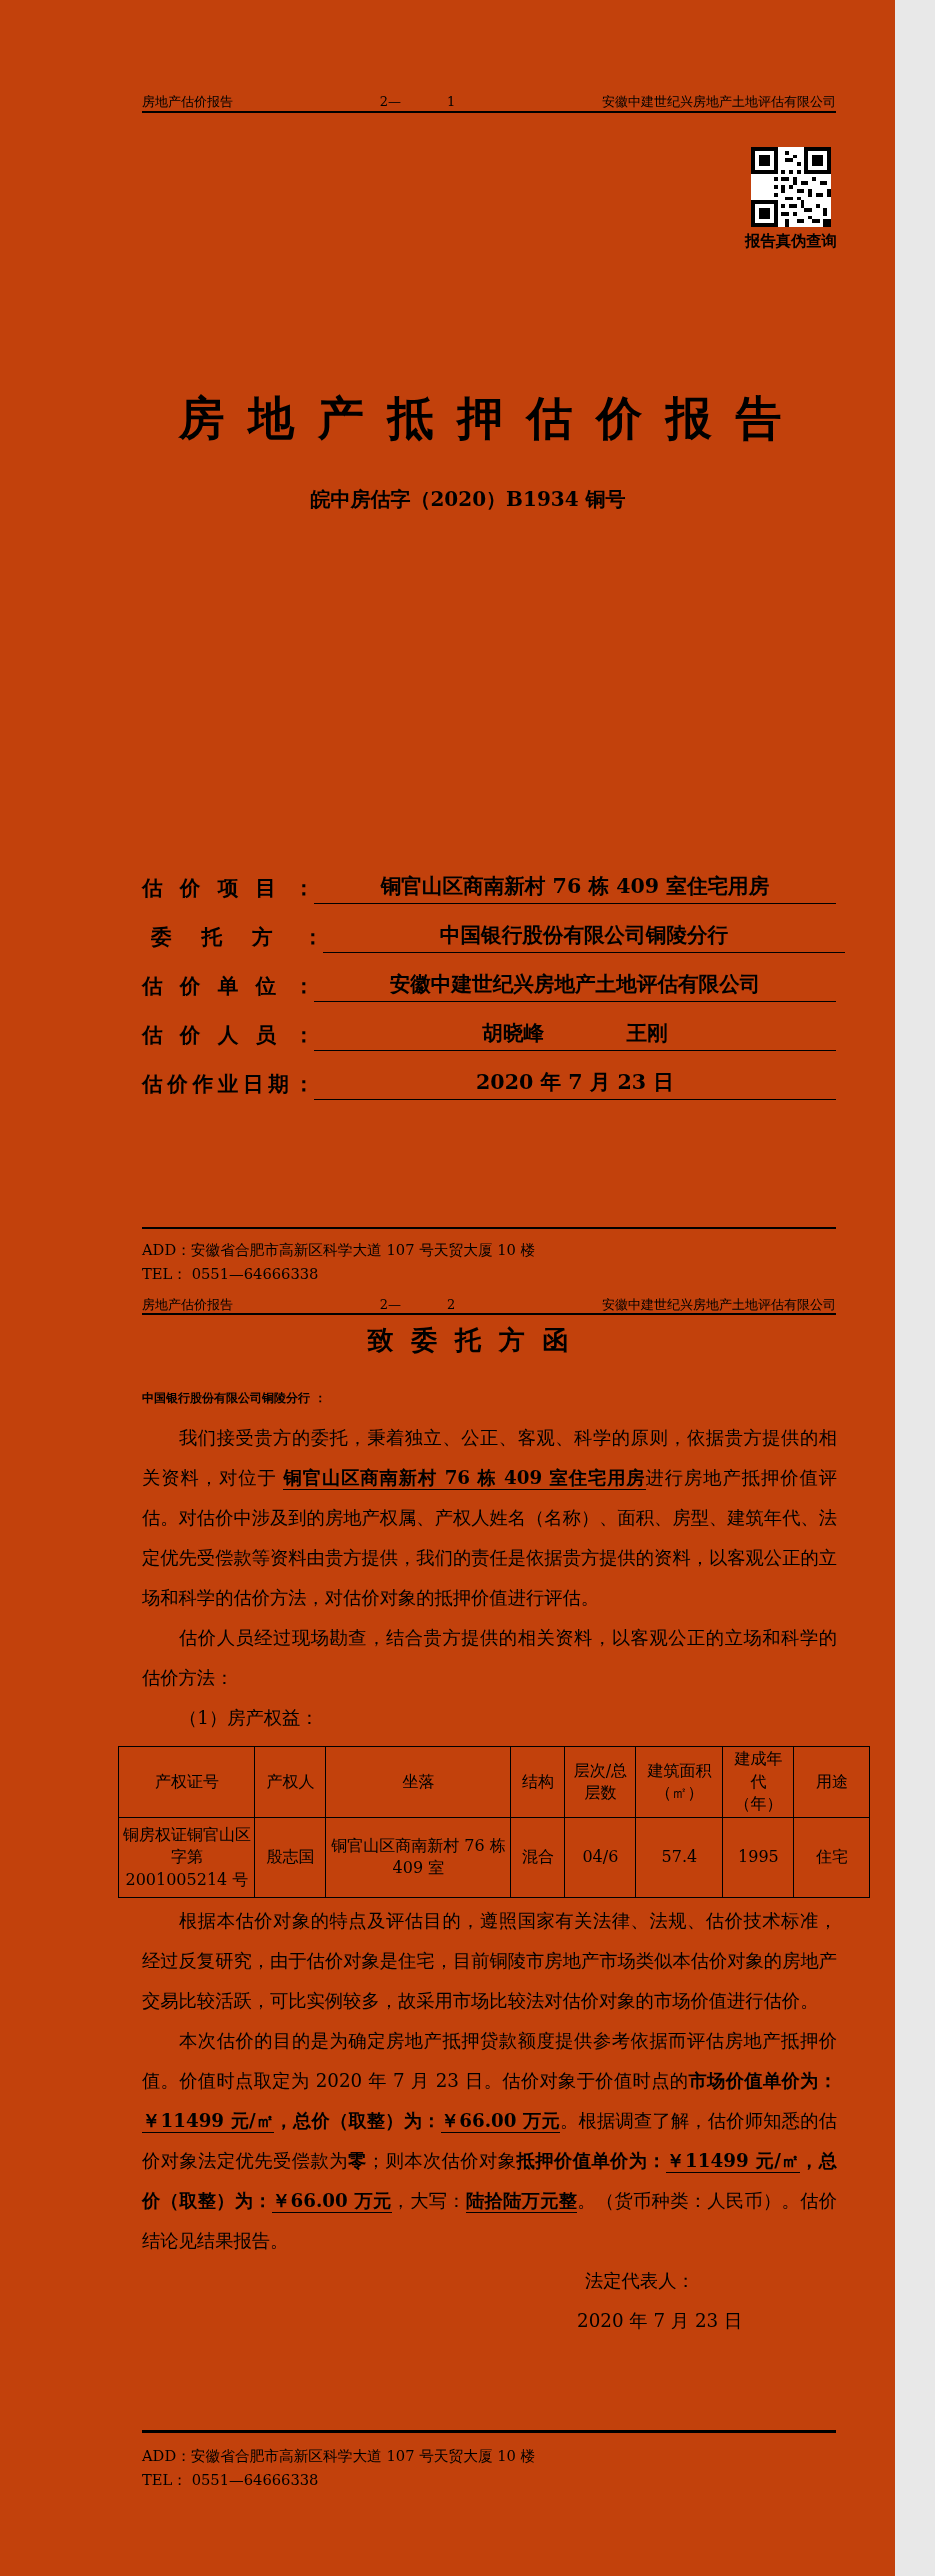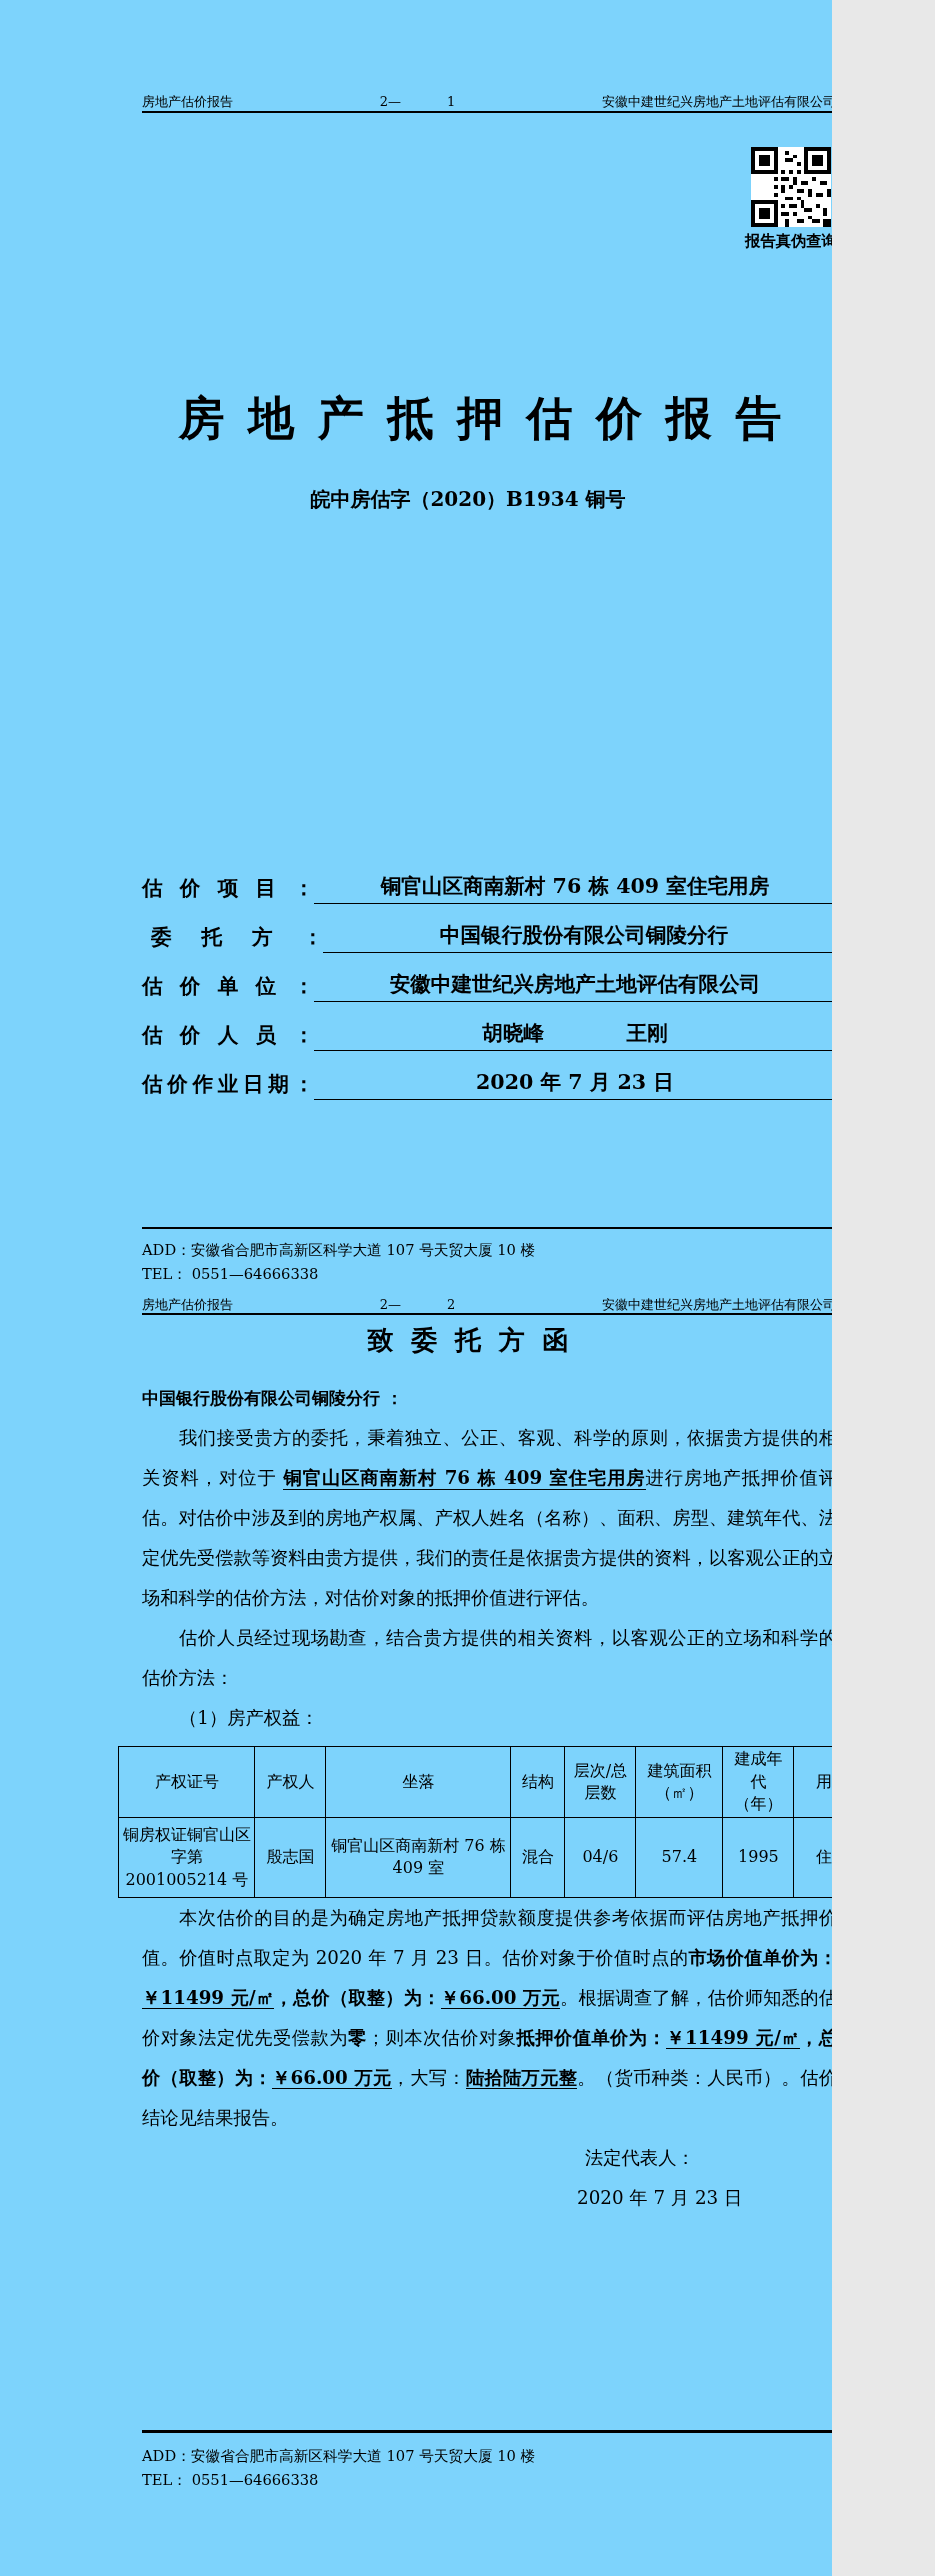--- a/index.html
+++ b/index.html
@@ -1,19 +1,19 @@
 <!DOCTYPE html>
 <html style="font-size:9.4px"><head>
 <meta charset="utf-8">
 <style>
   html,body{margin:0;padding:0;background:#e8e8e8;}
   .sheet{
     position:relative;
-    width:832px;height:2576px;
-    background:#7dd3fc;
+    width:895px;height:2576px;
+    background:#c2410c;
     font-family:"DejaVu Serif","Liberation Serif",serif;
     color:#000;
     overflow:hidden;
   }
   
   .run-header{
     position:absolute;left:142px;width:694px;height:20px;
     display:flex;align-items:flex-end;justify-content:space-between;
     font-size:13px;line-height:16.5px;white-space:nowrap;
   }
@@ -52,21 +52,21 @@
   .letter-title{
     position:absolute;left:0;top:1323px;width:936px;
     text-align:center;font-size:26px;font-weight:bold;
     letter-spacing:17.7px;text-indent:17.7px;
   }
   .letter-body{
     position:absolute;left:142px;top:1378px;width:695px;
     font-size:18.3px;line-height:40px;text-align:justify;
   }
   .letter-body p{margin:0;}
-  .addressee{font-size:17px;font-weight:bold;}
+  .addressee{font-size:12px;font-weight:bold;}
   .indent{text-indent:37px;}
   .b{font-weight:bold;}
   .u{border-bottom:1.2px solid #000;padding-bottom:0.6px;}
   
   table.rights{
     border-collapse:collapse;table-layout:fixed;
     width:751px;margin:8.3px 0 0 -23.6px;
     font-size:16px;line-height:22.4px;text-align:center;
     border:1.2px solid #000;
   }
@@ -184,20 +184,21 @@
           <td>铜官山区商南新村 76 栋 409 室</td>
           <td>混合</td>
           <td>04/6</td>
           <td>57.4</td>
           <td>1995</td>
           <td>住宅</td>
         </tr>
       </tbody>
     </table>
 
+    <p class="indent" style="margin-top:3.5px;">根据本估价对象的特点及评估目的，遵照国家有关法律、法规、估价技术标准，经过反复研究，由于估价对象是住宅，目前铜陵市房地产市场类似本估价对象的房地产交易比较活跃，可比实例较多，故采用市场比较法对估价对象的市场价值进行估价。</p>
     <p class="indent"><span>本次估价的目的是为确定房地产抵押贷款额度提供参考依据而评估房地产抵押价值。价值时点取定为 2020 年 7 月 23 日。估价对象于价值时点的</span><span class="b">市场价值单价为：</span><span class="b u">￥11499 元/㎡</span><span class="b">，</span><span class="b">总价（取整）为：</span><span class="b u">￥66.00 万元</span><span>。根据调查了解，估价师知悉的估价对象法定优先受偿款为</span><span class="b">零</span><span>；则本次估价对象</span><span class="b">抵押价值单价为：</span><span class="b u">￥11499 元/㎡</span><span class="b">，</span><span class="b">总价（取整）为：</span><span class="b u">￥66.00 万元</span><span>，大写：</span><span class="b u">陆拾陆万元整</span><span>。（货币种类：人民币）。估价结论见结果报告。</span></p>
 
     <p class="sig-legal">法定代表人：</p>
     <p class="sig-date">2020 年 7 月 23 日</p>
   </div>
 
   <div class="hrule" style="top:2430px;height:2.9px;"></div>
   <div style="position:absolute;left:142px;top:2444px;width:694px;">
     <div class="foot-line">ADD：安徽省合肥市高新区科学大道 107 号天贸大厦 10 楼</div>
     <div class="foot-line">TEL：  0551—64666338</div>

